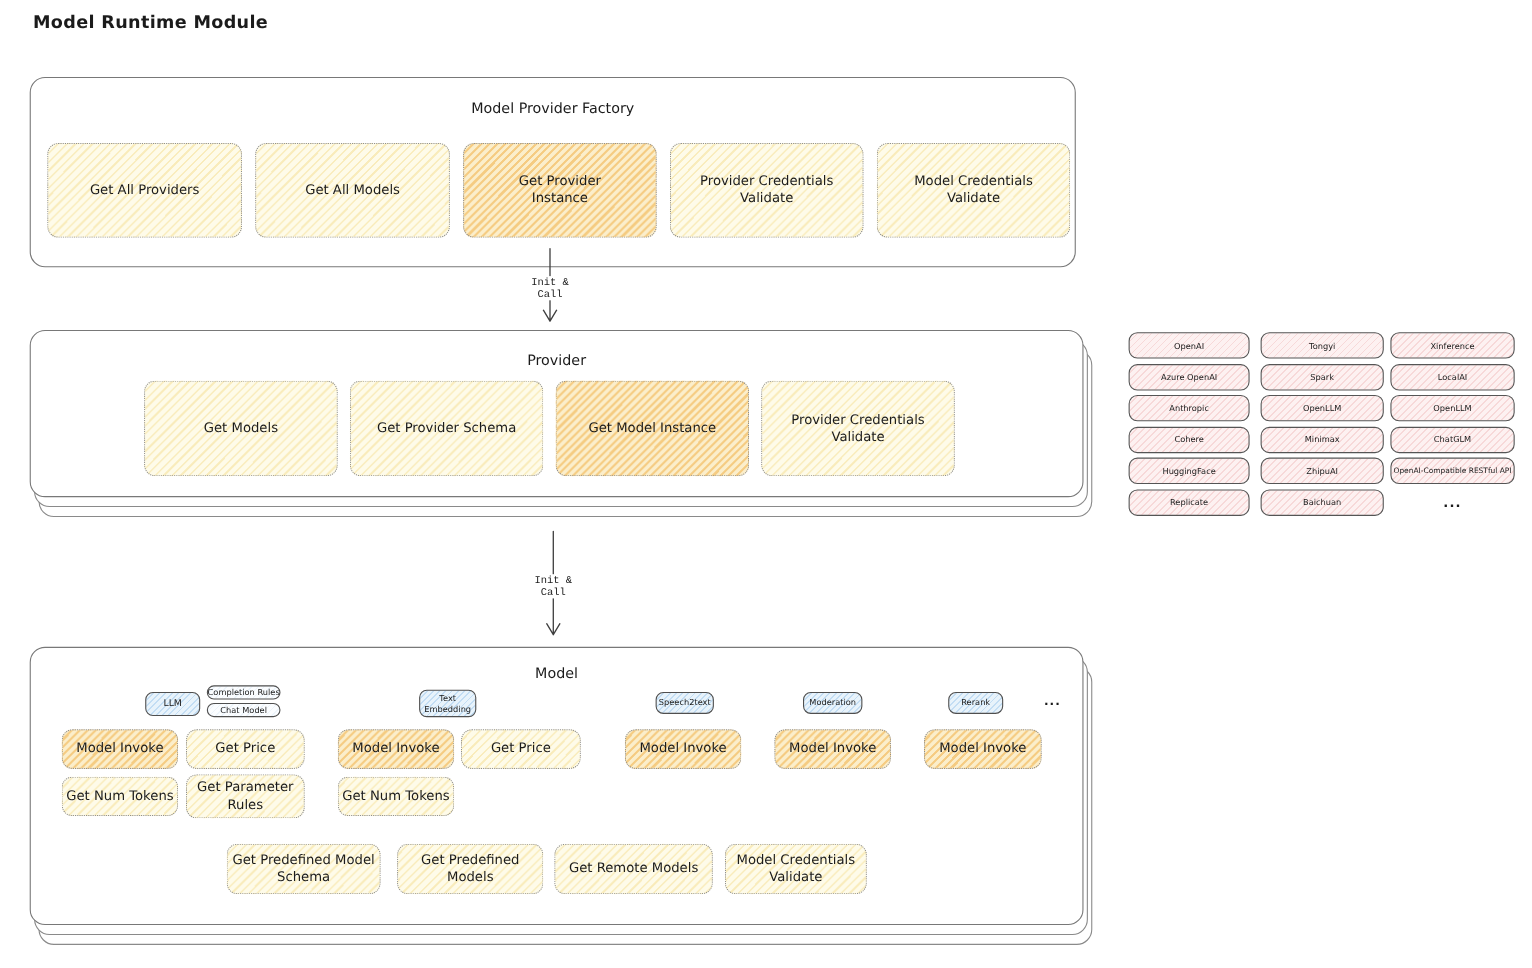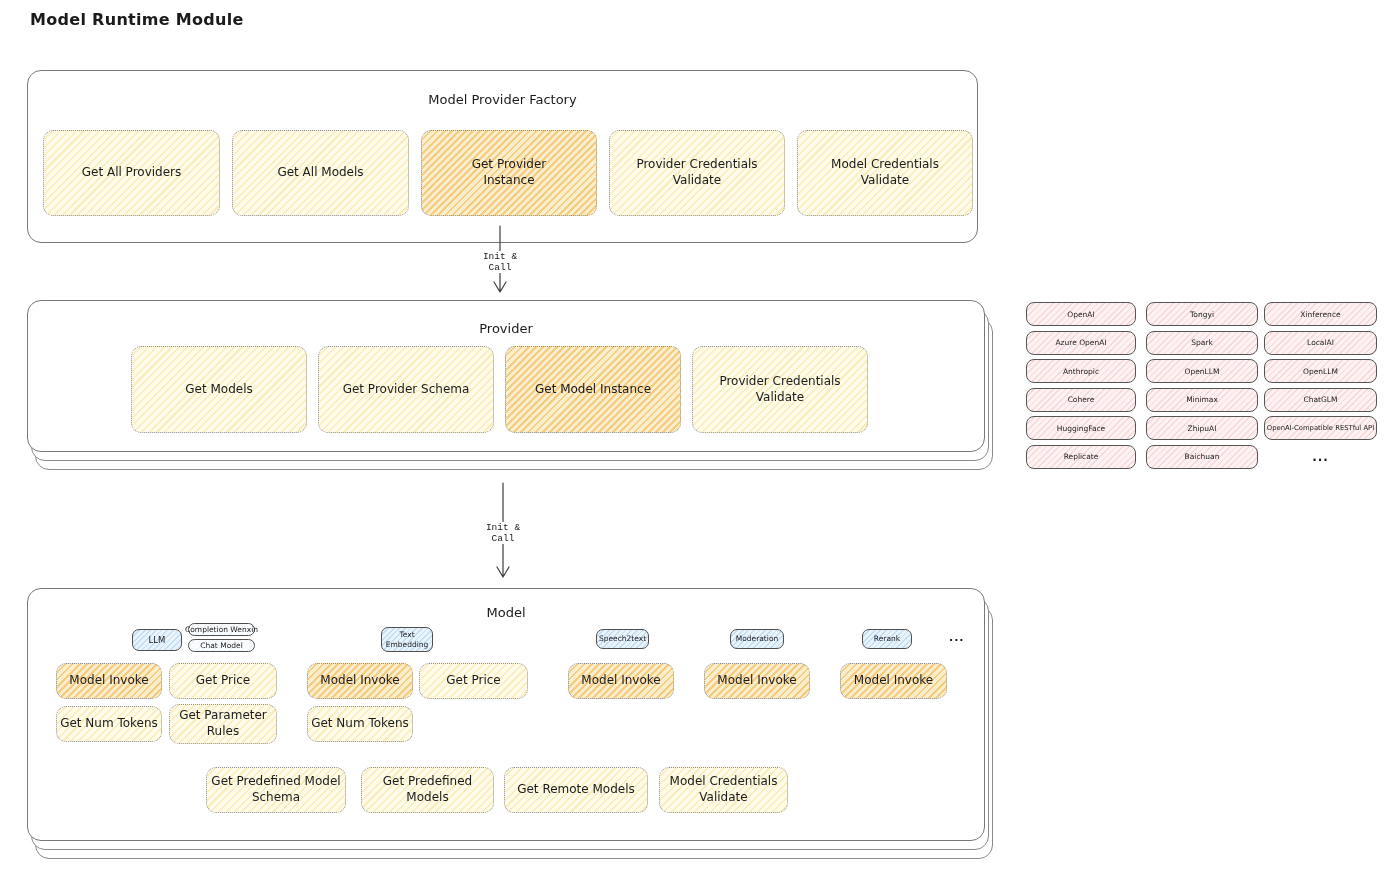--- a/index.html
+++ b/index.html
@@ -161,21 +161,21 @@
   <path d="M20 2 L20 96 M14 86 L20 96 M26 86 L20 96" stroke="#3f3f3f" stroke-width="1.2" fill="none" stroke-linecap="round"></path>
 </svg>
 <div class="abs arrow-label" style="left:473px; top:522px; width:60px;">Init &amp; Call</div>
 
 <div class="abs stack-layer" style="left:35px; top:606px; width:958px; height:253px;"></div>
 <div class="abs stack-layer" style="left:31px; top:597px; width:958px; height:253px;"></div>
 <div class="abs big-box" style="left:27px; top:588px; width:958px; height:253px;">
   <div class="abs section-title" style="top:16px;">Model</div>
 
   <div class="abs blue-tag" style="left:104px; top:40px; width:50px; height:22px; font-size:8.5px;">LLM</div>
-  <div class="abs white-tag" style="left:160px; top:34px; width:67px; height:13px;">Completion Wenxin</div>
+  <div class="abs white-tag" style="left:160px; top:34px; width:67px; height:13px;">Completion Rules</div>
   <div class="abs white-tag" style="left:160px; top:50px; width:67px; height:13px;">Chat Model</div>
   <div class="abs blue-tag" style="left:353px; top:38px; width:52px; height:25px; padding:0 6px;">Text Embedding</div>
   <div class="abs blue-tag" style="left:568px; top:40px; width:53px; height:20px;">Speech2text</div>
   <div class="abs blue-tag" style="left:702px; top:40px; width:54px; height:20px;">Moderation</div>
   <div class="abs blue-tag" style="left:834px; top:40px; width:50px; height:20px;">Rerank</div>
   <div class="abs dots" style="left:921px; top:42px;">...</div>
 
   <div class="abs node fill-orange" style="left:28px;  top:74px; width:106px; height:36px;">Model Invoke</div>
   <div class="abs node fill-yellow" style="left:141px; top:74px; width:108px; height:36px;">Get Price</div>
   <div class="abs node fill-orange" style="left:279px; top:74px; width:106px; height:36px;">Model Invoke</div>

